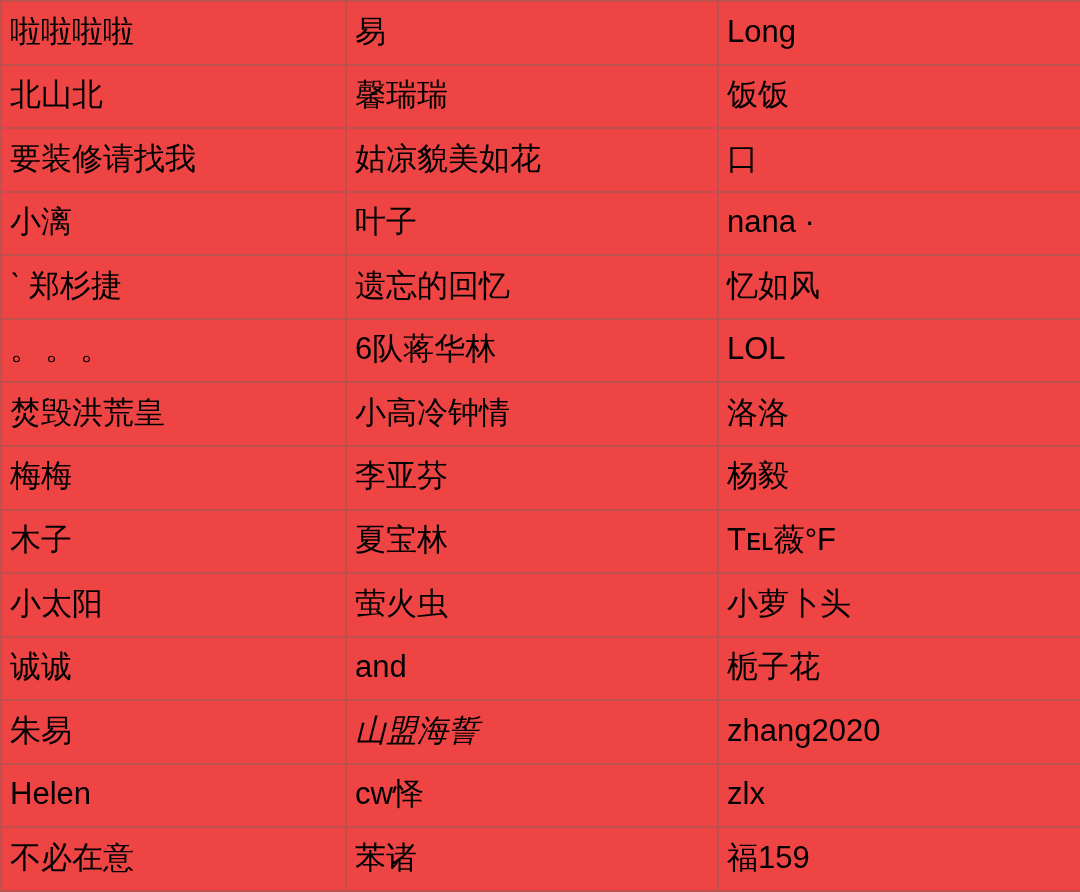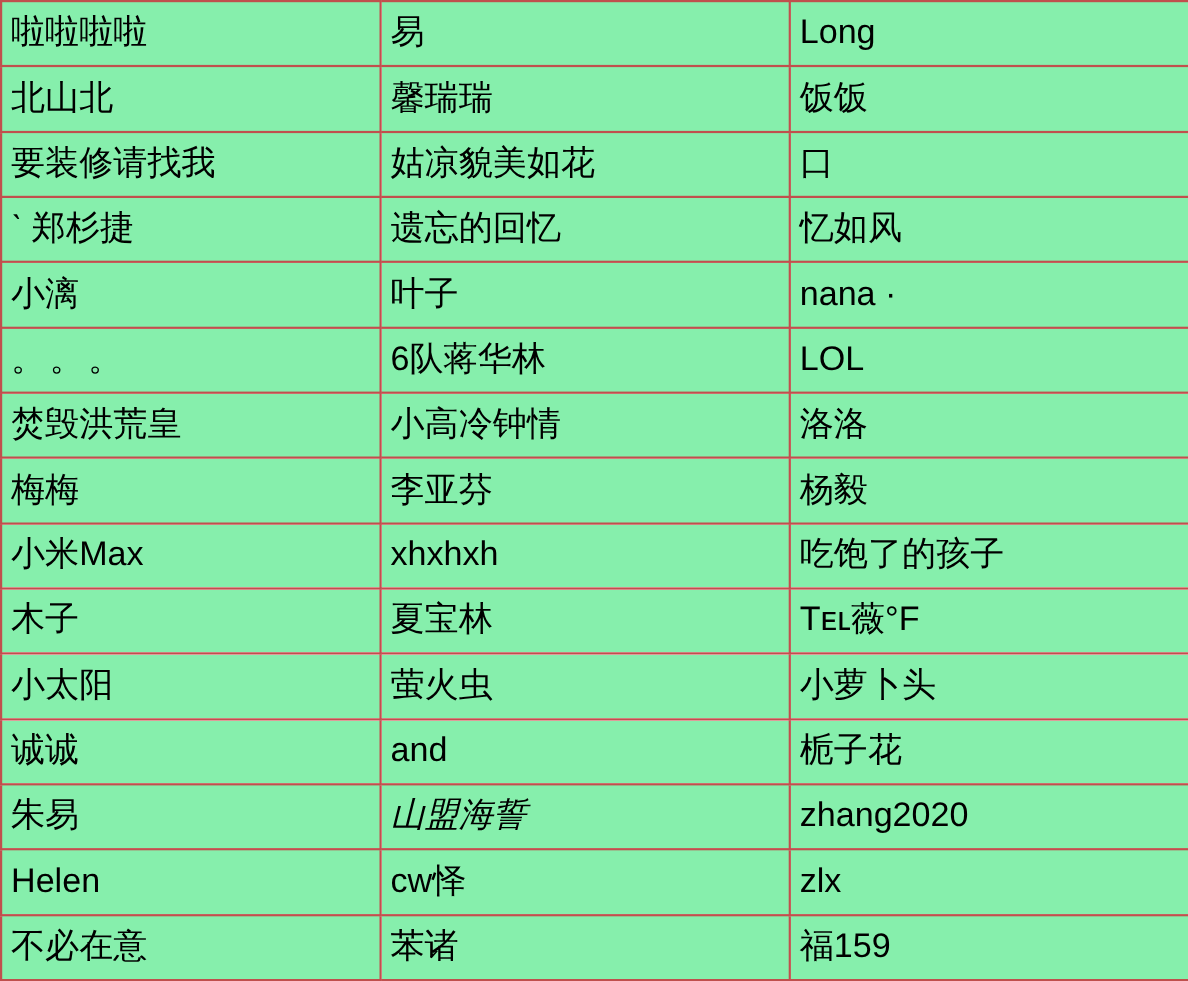--- a/index.html
+++ b/index.html
@@ -24,21 +24,21 @@
   #name-table col.c3 { width: 363px; }
   #name-table td {
     border: 2px solid #c0504d;
     padding: 2px 8px 4px 8px;
     font-size: 31px;
     line-height: 1.05;
     color: #000000;
     vertical-align: middle;
     white-space: nowrap;
     overflow: hidden;
-    background: #86efac;
+    background: #ef4444;
   }
   #name-table tr { height: 50px; }
   .serif-cell { font-family: "Liberation Serif", "DejaVu Serif", serif; font-style: italic; }
   .small-dot { font-size: 22px; letter-spacing: 4px; }
 </style>
 </head>
 <body>
 
 <table id="name-table">
   <colgroup>
@@ -56,48 +56,43 @@
       <td>北山北</td>
       <td>馨瑞瑞</td>
       <td>饭饭</td>
     </tr>
     <tr>
       <td>要装修请找我</td>
       <td>姑凉貌美如花</td>
       <td>口</td>
     </tr>
     <tr>
+      <td>小漓</td>
+      <td>叶子</td>
+      <td>nana ·</td>
+    </tr>
+    <tr>
       <td>ˋ 郑杉捷</td>
       <td>遗忘的回忆</td>
       <td>忆如风</td>
-    </tr>
-    <tr>
-      <td>小漓</td>
-      <td>叶子</td>
-      <td>nana ·</td>
     </tr>
     <tr>
       <td class="small-dot">。。。</td>
       <td>6队蒋华林</td>
       <td>LOL</td>
     </tr>
     <tr>
       <td>焚毁洪荒皇</td>
       <td>小高冷钟情</td>
       <td>洛洛</td>
     </tr>
     <tr>
       <td>梅梅</td>
       <td>李亚芬</td>
       <td>杨毅</td>
-    </tr>
-    <tr>
-      <td>小米Max</td>
-      <td>xhxhxh</td>
-      <td>吃饱了的孩子</td>
     </tr>
     <tr>
       <td>木子</td>
       <td>夏宝林</td>
       <td>Tᴇʟ薇°F</td>
     </tr>
     <tr>
       <td>小太阳</td>
       <td>萤火虫</td>
       <td>小萝卜头</td>

